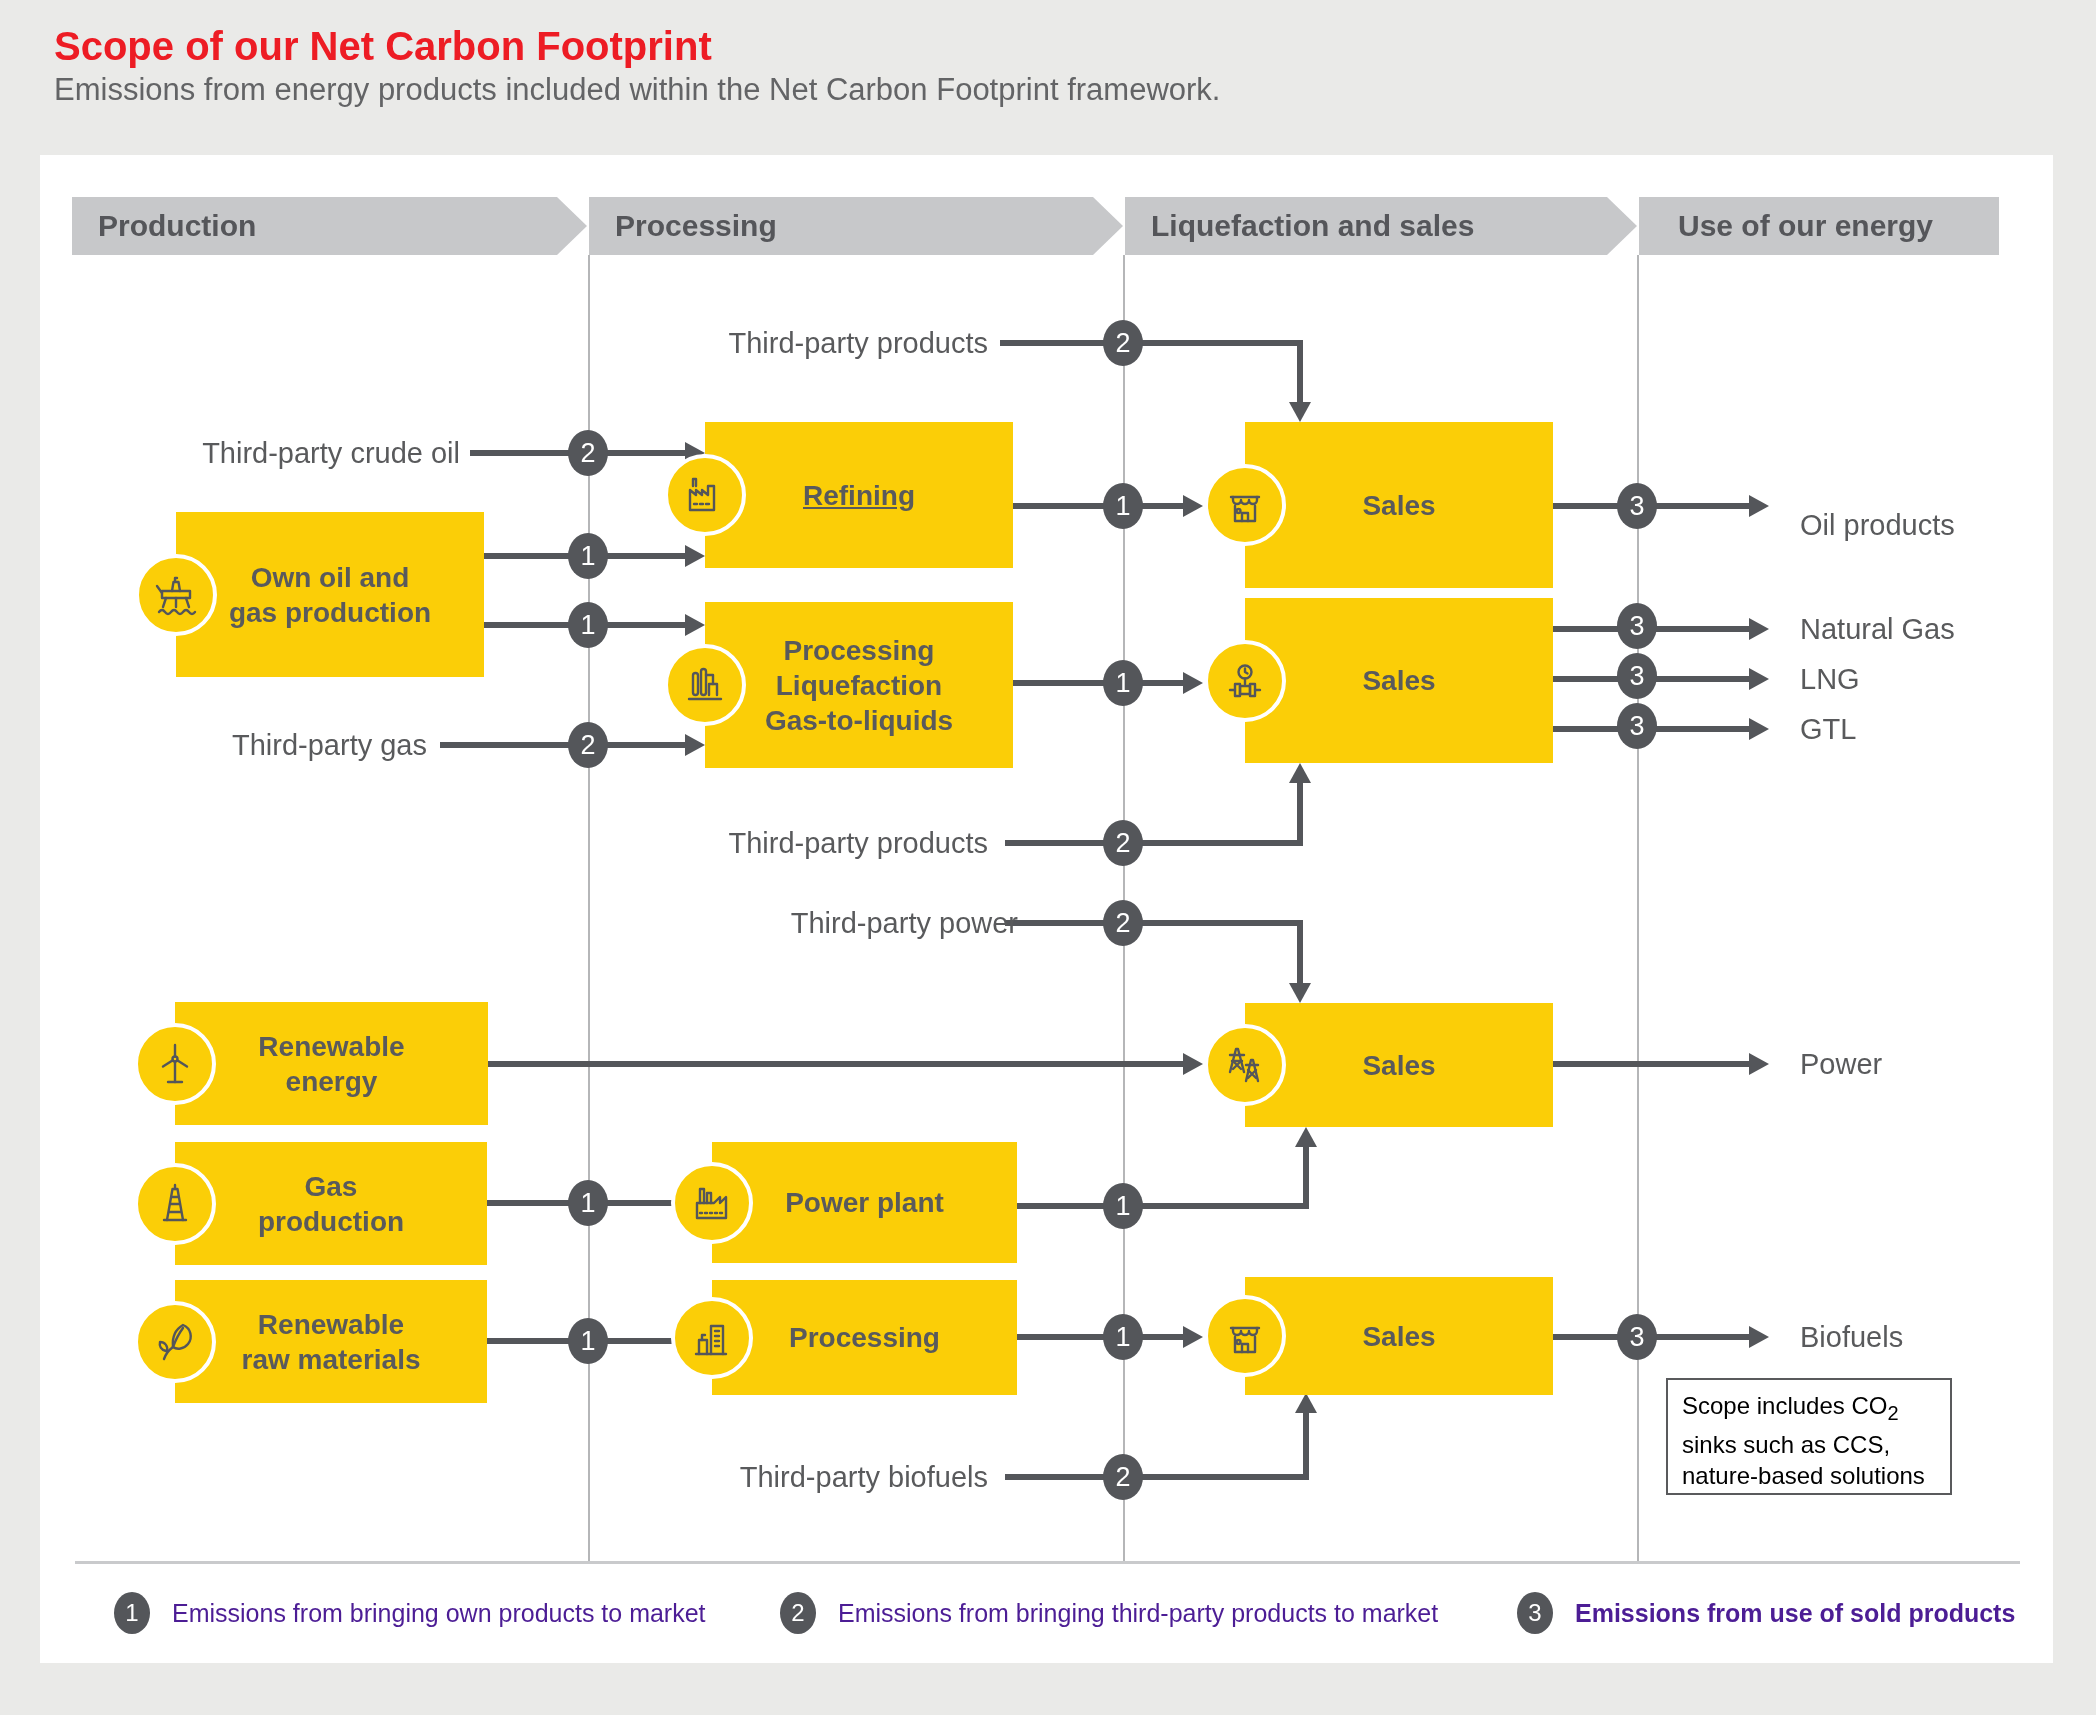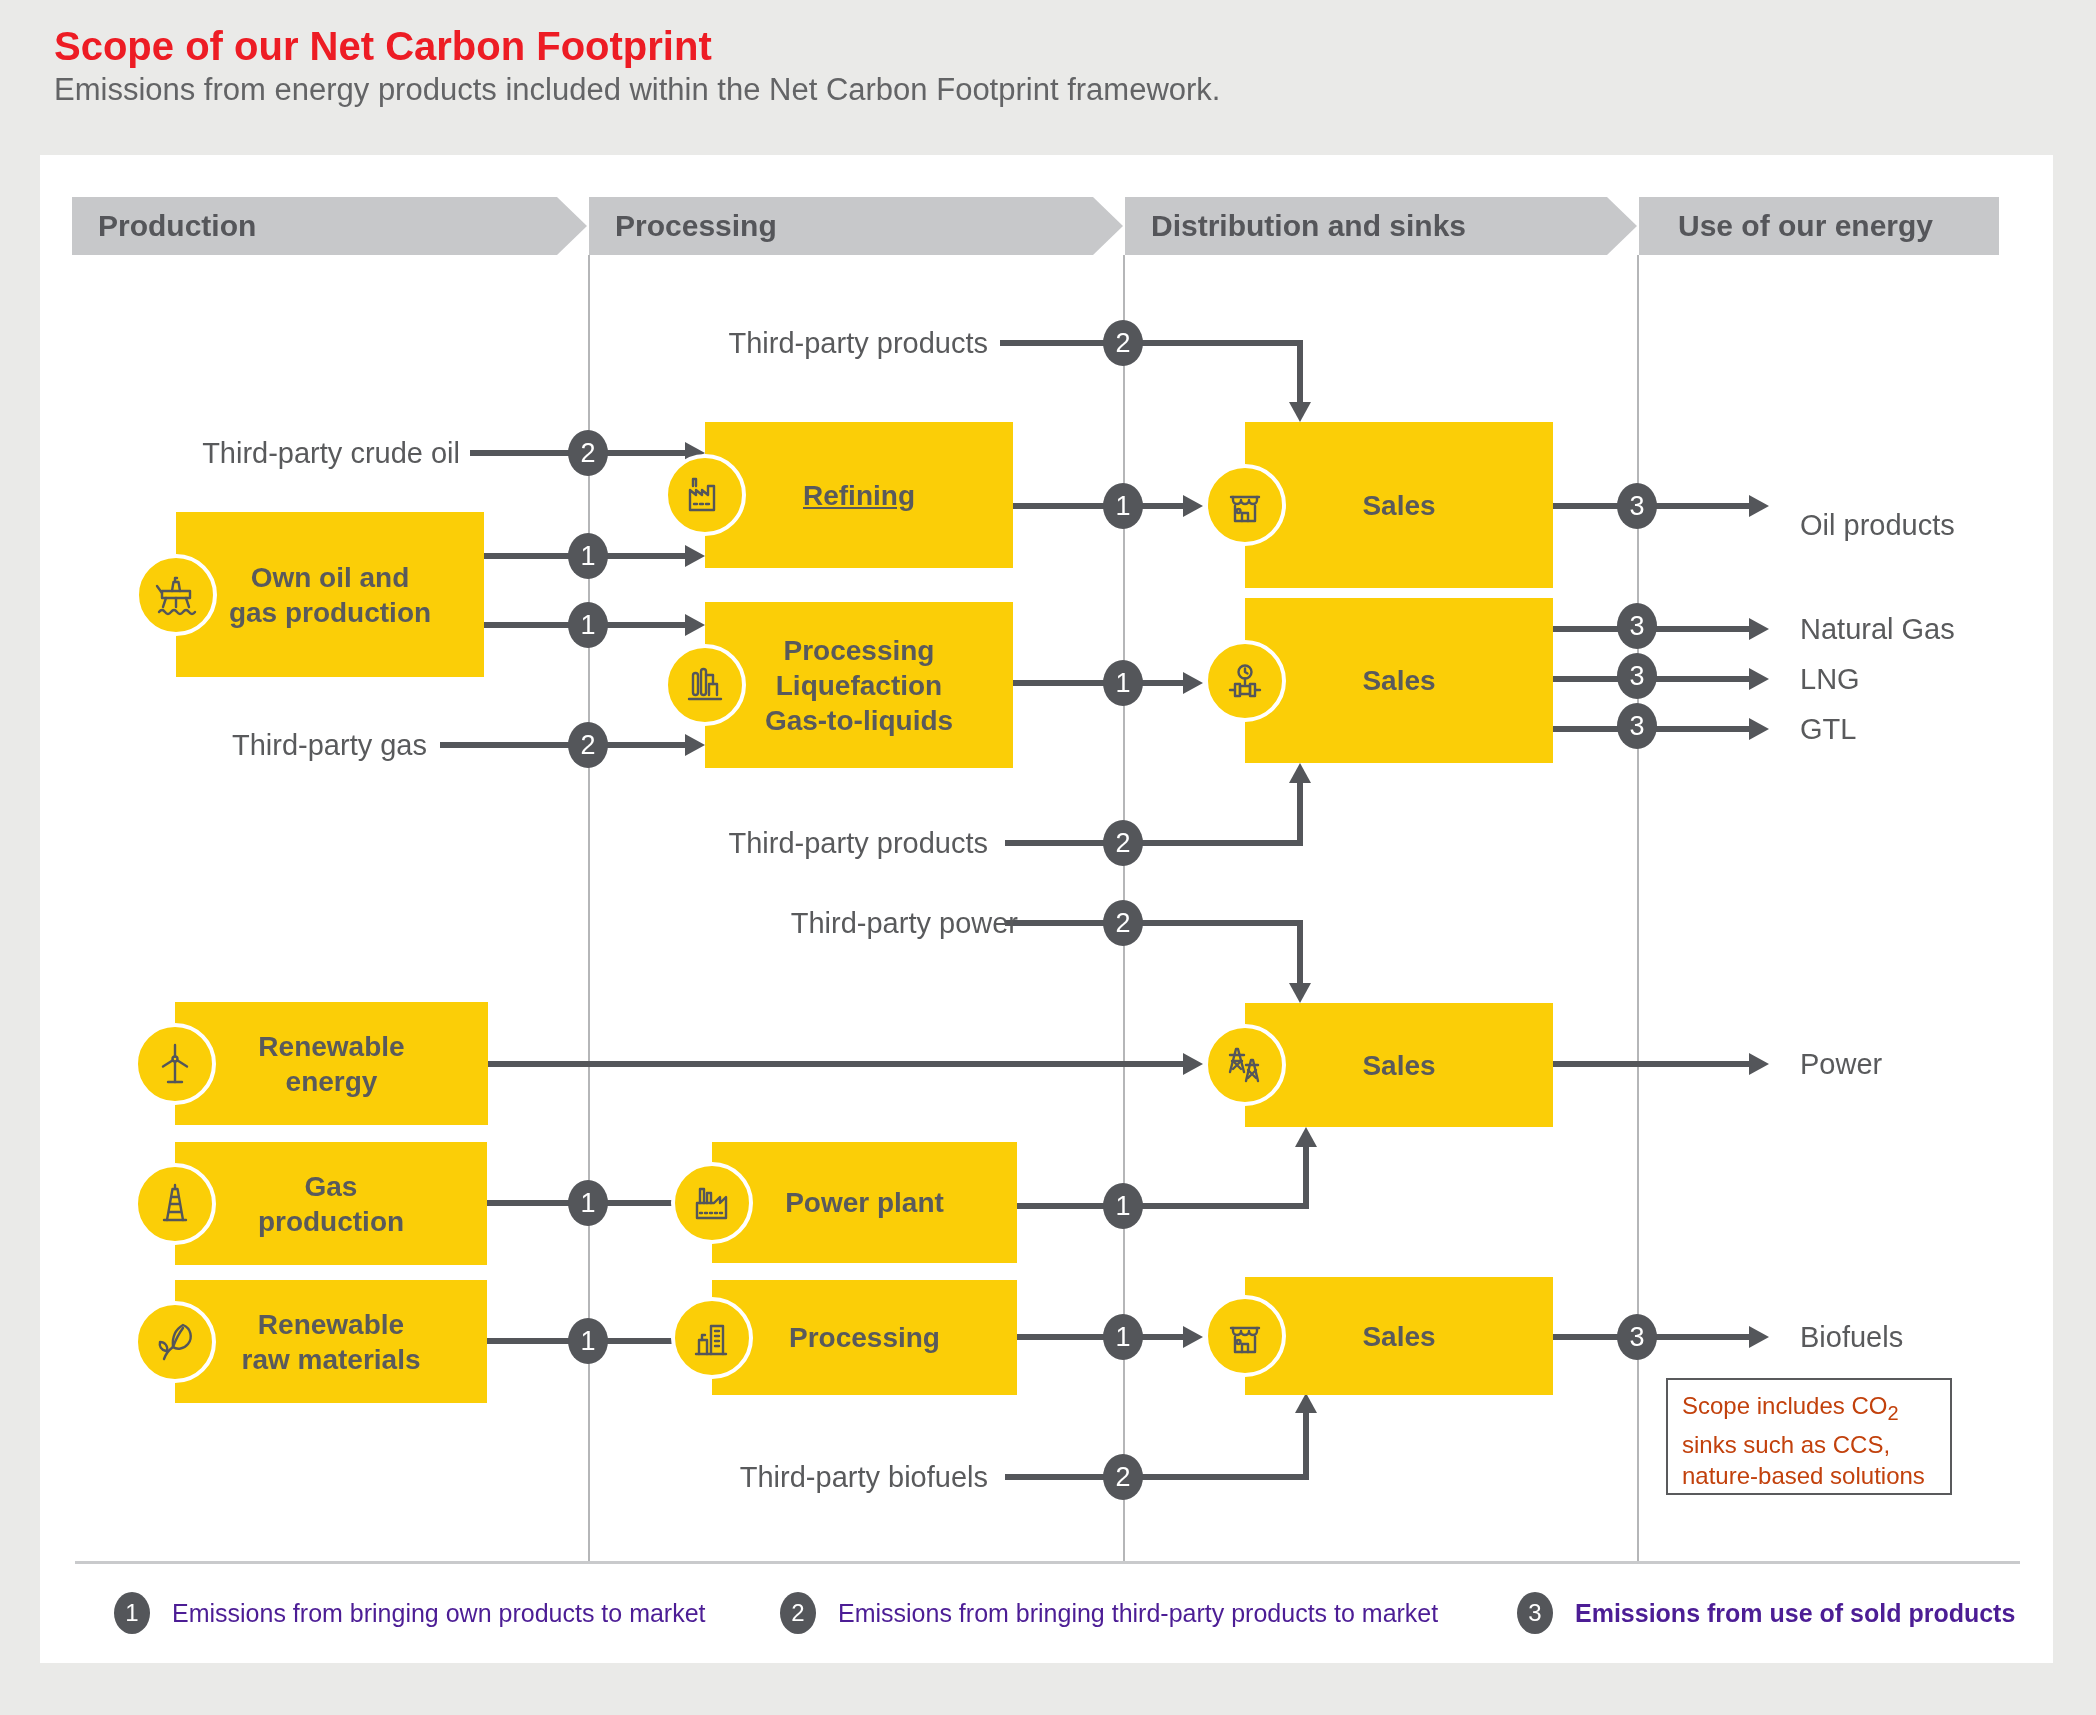--- a/index.html
+++ b/index.html
@@ -24,21 +24,21 @@
        border-bottom:11px solid transparent;border-left:20px solid #54565A;}
   .ahd{position:absolute;width:0;height:0;border-left:11px solid transparent;
        border-right:11px solid transparent;border-top:20px solid #54565A;}
   .ahu{position:absolute;width:0;height:0;border-left:11px solid transparent;
        border-right:11px solid transparent;border-bottom:20px solid #54565A;}
   .badge{position:absolute;width:40px;height:46px;background:#54565A;border-radius:50%;color:#FFFFFF;
          display:flex;align-items:center;justify-content:center;font-size:27px;font-weight:400;}
   .slabel{position:absolute;font-size:29px;font-weight:400;color:#595A5C;line-height:36px;}
   .r{text-align:right;width:320px;}
   .note{position:absolute;left:1666px;top:1378px;width:286px;height:117px;border:2px solid #595A5C;
-        background:#FFFFFF;box-sizing:border-box;padding:10px 14px;font-size:24px;line-height:31px;color:#c2410c;}
+        background:#FFFFFF;box-sizing:border-box;padding:10px 14px;font-size:24px;line-height:31px;color:#000000;}
   .sep{position:absolute;left:75px;top:1561px;width:1945px;height:3px;background:#C9CACC;}
   .lbadge{position:absolute;width:36px;height:42px;background:#54565A;border-radius:50%;color:#FFFFFF;
           display:flex;align-items:center;justify-content:center;font-size:24px;}
   .ltext{position:absolute;font-size:25px;color:#4c1d95;line-height:36px;}
 </style>
 </head>
 <body>
 
 <div class="canvas">
 
@@ -47,21 +47,21 @@
 
   <div class="panel"></div>
 
   <div class="banner tip" style="left:72px;width:515px;">
     <span>Production</span>
   </div>
   <div class="banner tip" style="left:589px;width:534px;">
     <span>Processing</span>
   </div>
   <div class="banner tip" style="left:1125px;width:512px;">
-    <span>Distribution and sinks</span>
+    <span>Liquefaction and sales</span>
   </div>
   <div class="banner" style="left:1639px;width:360px;padding-left:39px;">
     <span>Use of our energy</span>
   </div>
 
   <div class="colline" style="left:588px;"></div>
   <div class="colline" style="left:1123px;"></div>
   <div class="colline" style="left:1637px;"></div>
 
   <div class="hl" style="left:1000px;top:340px;width:303px;"></div>

